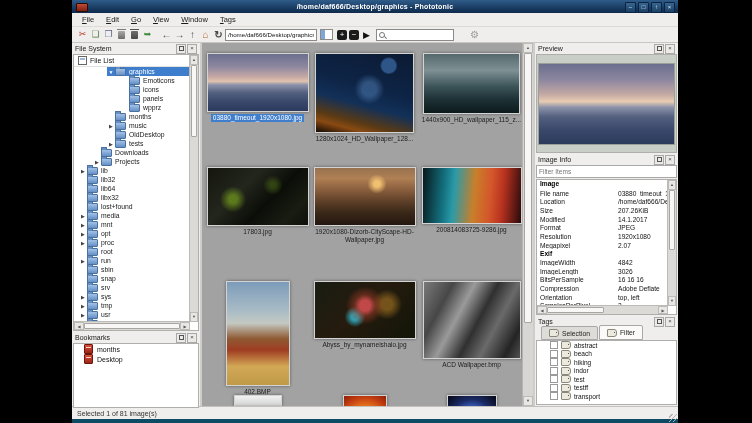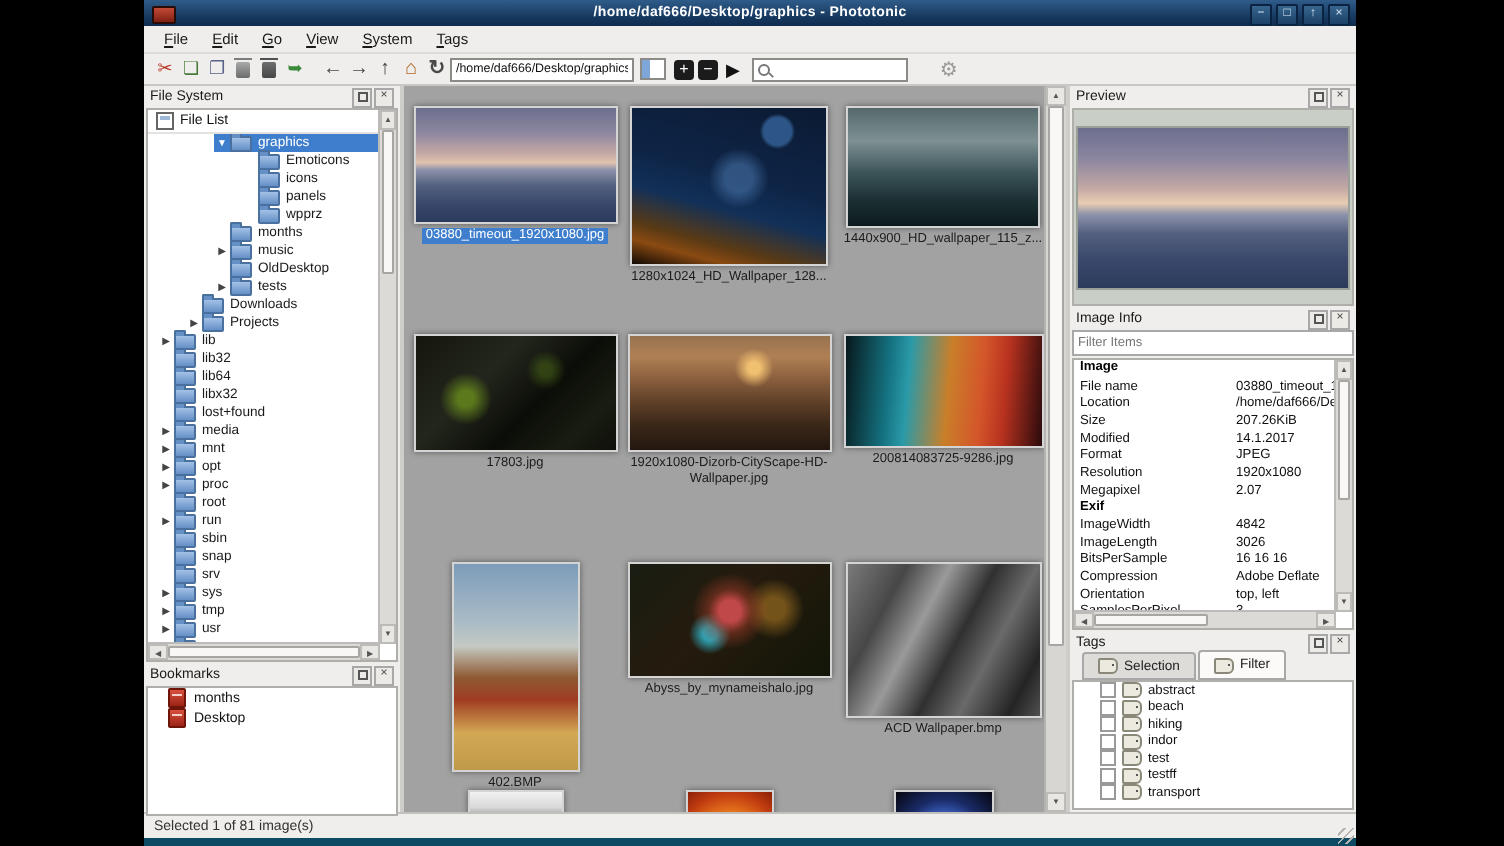--- a/index.html
+++ b/index.html
@@ -125,21 +125,21 @@
         <span class="winbtn">↑</span>
         <span class="winbtn">×</span>
       </span>
   </div>
 
   <div class="menubar" id="menubar">
       <span class="menu-item">File</span>
       <span class="menu-item">Edit</span>
       <span class="menu-item">Go</span>
       <span class="menu-item">View</span>
-      <span class="menu-item">System</span>
+      <span class="menu-item">Window</span>
       <span class="menu-item">Tags</span>
     </div>
 
   <div class="toolbar">
     <span class="tbtn">
         <span class="tico c-cut">✂</span>
       </span>
     <span class="tbtn">
         <span class="tico c-copy">❏</span>
       </span>

